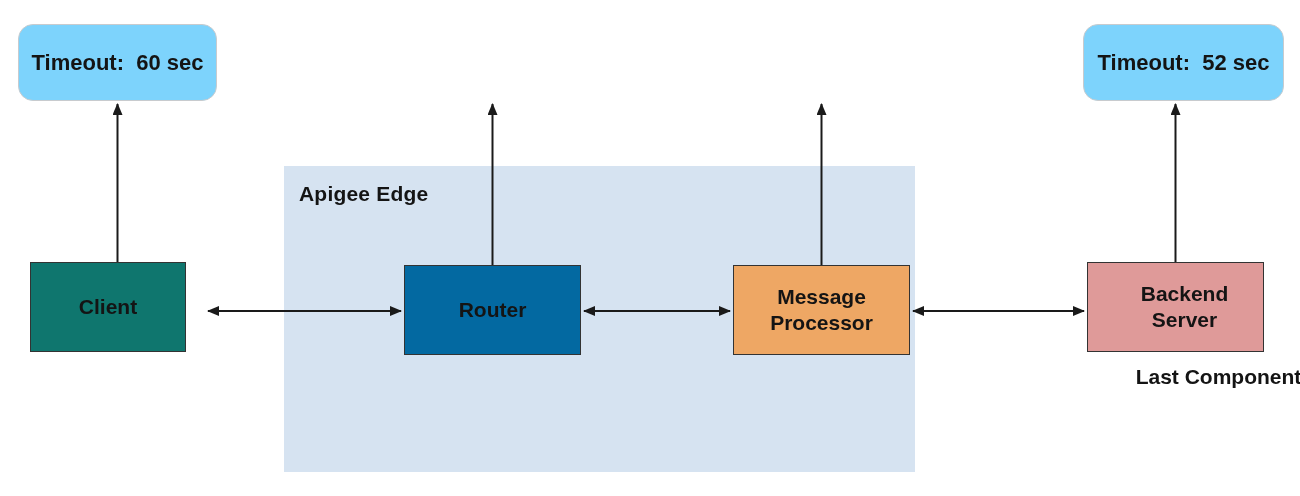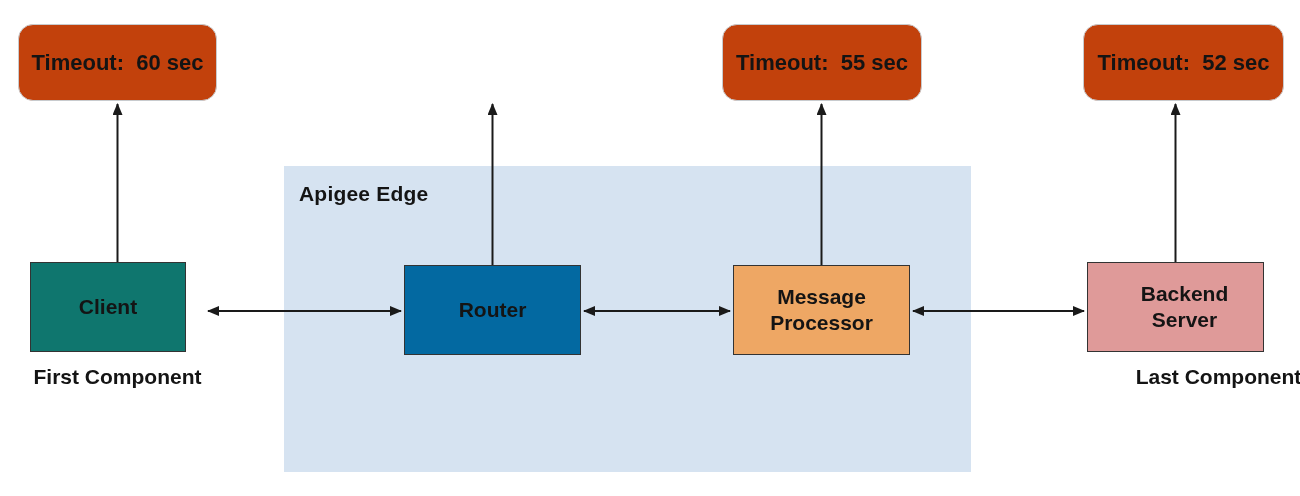--- a/index.html
+++ b/index.html
@@ -11,36 +11,36 @@
     font-family: "Liberation Sans", sans-serif;
     font-weight: bold;
     color: #141414;
     overflow: hidden;
   }
 
   
   .region {
     position: absolute;
     left: 284px; top: 166px;
-    width: 687px; height: 306px;
+    width: 631px; height: 306px;
     background: #d6e3f1;
   }
   .region-label {
     position: absolute;
     left: 15px; top: 16px;
     font-size: 21px;
     letter-spacing: 0.2px;
   }
 
   
   .timeout {
     position: absolute;
     top: 24px;
     height: 77px;
-    background: #c2410c;
+    background: #7dd3fc;
     border: 1px solid #c8cbce;
     border-radius: 15px;
     display: flex;
     align-items: center;
     justify-content: center;
     box-sizing: border-box;
   }
   .timeout-label {
     font-size: 22px;
     white-space: pre;   
@@ -93,41 +93,37 @@
 
 <div class="canvas">
 
   <div class="region">
     <div class="region-label">Apigee Edge</div>
   </div>
 
   <div class="timeout t1">
     <span class="timeout-label">Timeout:  60 sec</span>
   </div>
-  <div class="timeout t3">
-    <span class="timeout-label">Timeout:  55 sec</span>
-  </div>
   <div class="timeout t4">
     <span class="timeout-label">Timeout:  52 sec</span>
   </div>
 
   <div class="component comp-client">
     <span>Client</span>
   </div>
   <div class="component comp-router">
     <span>Router</span>
   </div>
   <div class="component comp-mp">
     <span>Message Processor</span>
   </div>
   <div class="component comp-backend">
     <span>Backend Server</span>
   </div>
 
-  <div class="caption caption-first">First Component</div>
   <div class="caption caption-last">Last Component</div>
 
   <svg class="arrows" width="1300" height="496" viewBox="0 0 1300 496">
     <defs>
       <marker id="ah" markerUnits="userSpaceOnUse" markerWidth="12" markerHeight="10" viewBox="0 0 12 10" refX="11" refY="5" orient="auto-start-reverse">
         <path class="head" d="M0,0 L12,5 L0,10 Z"></path>
       </marker>
     </defs>
 
     <line x1="117.5" y1="262" x2="117.5" y2="104" marker-end="url(#ah)"></line>

